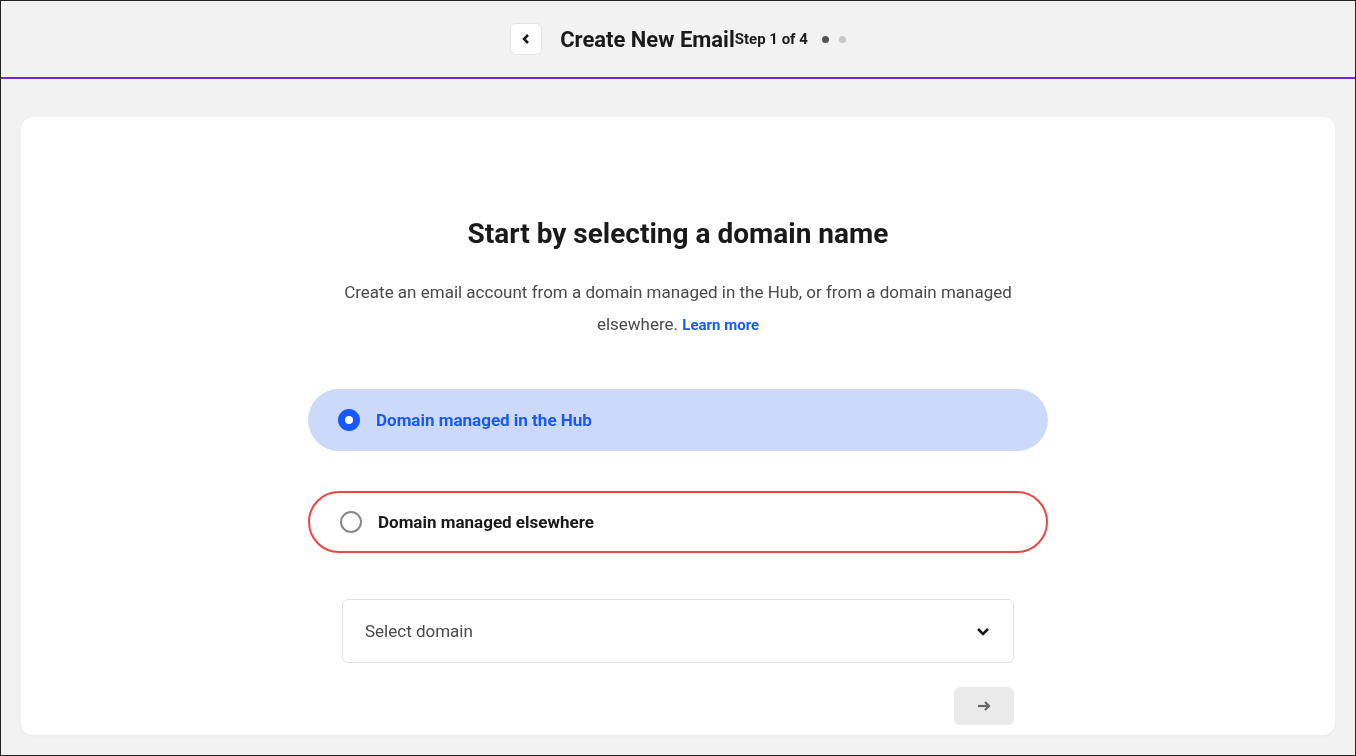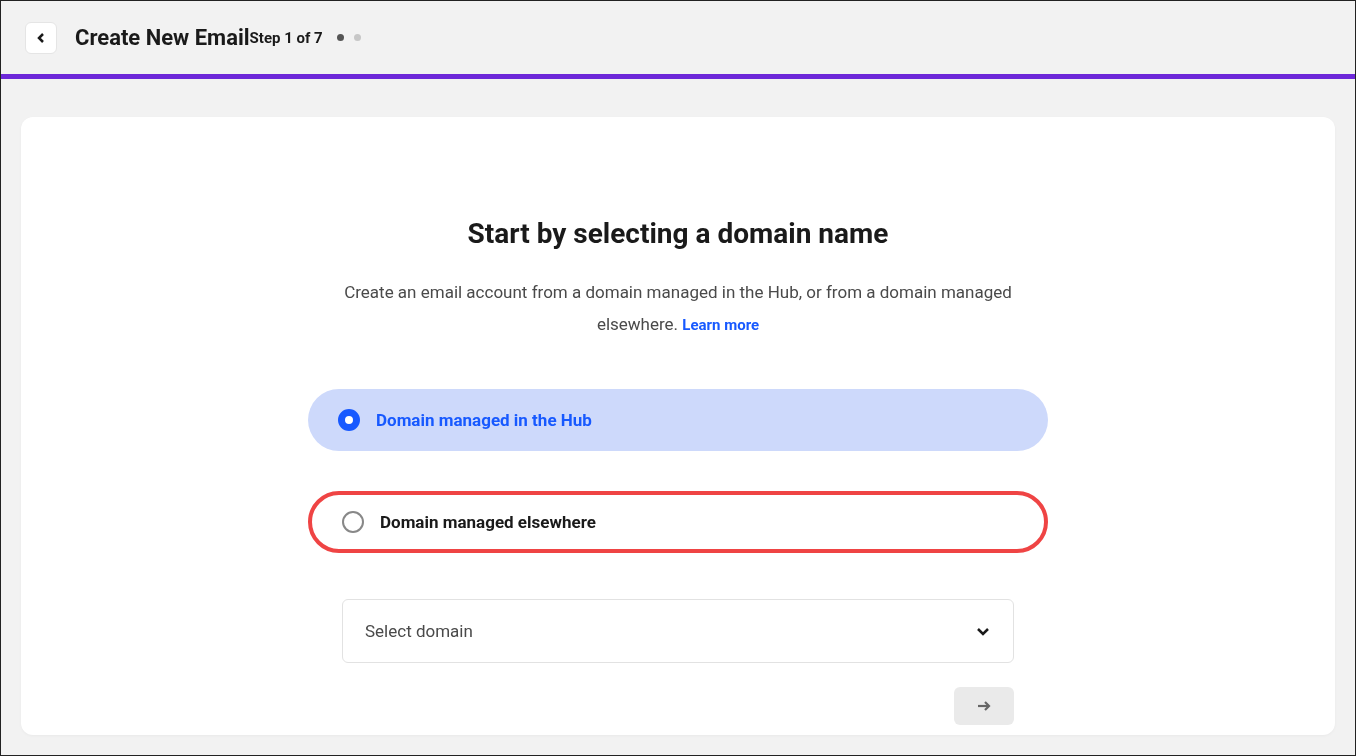--- a/index.html
+++ b/index.html
@@ -13,23 +13,23 @@
     width: 1356px;
     height: 756px;
     border: 1px solid #222;
     background: #f2f2f2;
     position: relative;
   }
   .header {
     height: 78px;
     display: flex;
     align-items: center;
-    justify-content: flex-start;
+    justify-content: center;
     padding: 0 24px;
-    border-bottom: 5px solid #6d28d9;
+    border-bottom: 2px solid #6d28d9;
   }
   .header-left {
     display: flex;
     align-items: center;
     gap: 18px;
   }
   .back-btn {
     width: 32px;
     height: 32px;
     border-radius: 6px;
@@ -123,21 +123,21 @@
     cursor: pointer;
     font-size: 17px;
     font-weight: 700;
   }
   .option-pill.selected {
     background: #cdd9fb;
     color: #1759ff;
   }
   .option-pill.unselected {
     background: #fff;
-    border: 4px solid #ef4444;
+    border: 2px solid #ef4444;
     color: #1a1a1a;
   }
   .radio {
     width: 22px;
     height: 22px;
     border-radius: 50%;
     flex-shrink: 0;
   }
   .option-pill.selected .radio {
     border: 7px solid #1759ff;
@@ -198,21 +198,21 @@
   <div class="header">
     <div class="header-left">
       <div class="back-btn">
         <svg viewBox="0 0 10 10">
             <polyline points="7,1 3,5 7,9"></polyline>
           </svg>
       </div>
       <div class="page-title">Create New Email</div>
     </div>
     <div class="header-right">
-      <div class="step-text">Step 1 of 7</div>
+      <div class="step-text">Step 1 of 4</div>
       <div class="step-dots">
         <div class="dot active"></div>
         <div class="dot inactive"></div>
       </div>
     </div>
   </div>
 
   <div class="card">
     <div class="card-inner">
       <h1 class="main-heading">Start by selecting a domain name</h1>

